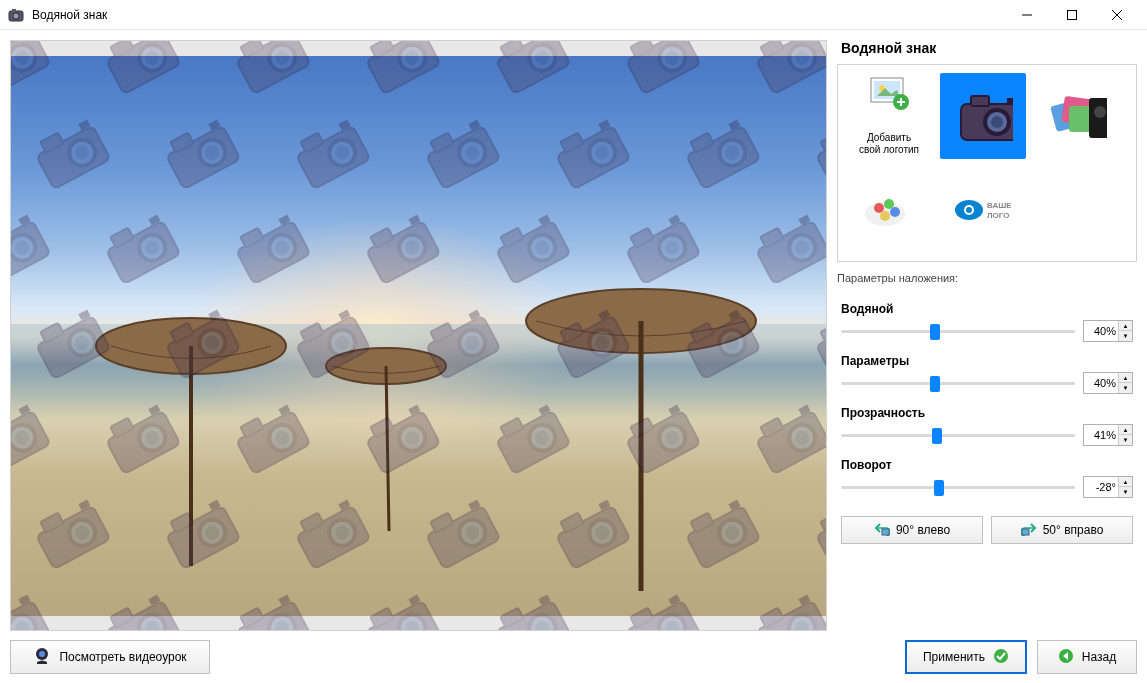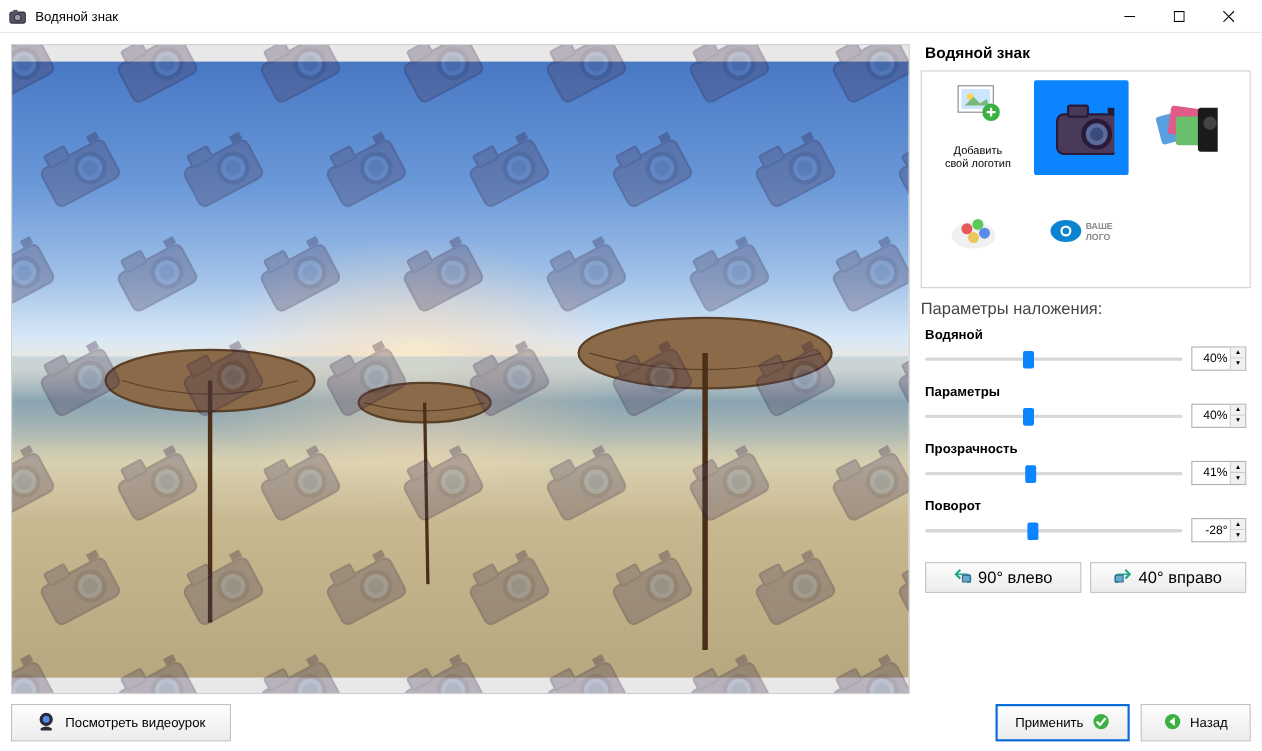--- a/index.html
+++ b/index.html
@@ -26,36 +26,36 @@
   .side { width: 300px; display: flex; flex-direction: column; }
   .side h2 { font-size: 14px; font-weight: bold; margin-bottom: 8px; padding-left: 4px; }
   .logo-box { border: 1px solid #d0d0d0; padding: 8px; display: flex; flex-wrap: wrap; gap: 8px; margin-bottom: 10px; min-height: 180px; align-content: flex-start; }
   .logo-item { width: 86px; height: 86px; display: flex; flex-direction: column; align-items: center; justify-content: center; border-radius: 2px; cursor: pointer; padding: 4px; }
   .logo-item.selected { background: #0a84ff; }
   .logo-item .thumb { width: 60px; height: 50px; display: flex; align-items: center; justify-content: center; }
   .logo-item .lbl { font-size: 10px; text-align: center; margin-top: 20px; line-height: 1.2; }
 
   .overlay-btn { border: 1px solid #c0c0c0; background: linear-gradient(#fdfdfd, #ececec); height: 34px; display: flex; align-items: center; justify-content: center; gap: 8px; font-size: 12px; cursor: pointer; margin-bottom: 10px; }
 
-  .section-lbl { font-size: 15px; color: #444; margin-bottom: 6px; }
+  .section-lbl { font-size: 11px; color: #444; margin-bottom: 16px; }
   .params { display: flex; flex-direction: column; gap: 2px; }
   .param { display: flex; flex-direction: column; padding: 2px 4px 8px 4px; }
   .param .pname { font-size: 12px; font-weight: bold; margin-bottom: 4px; }
   .param .prow { display: flex; align-items: center; gap: 8px; }
   .slider { flex: 1; position: relative; height: 20px; }
   .slider-track { position: absolute; top: 9px; left: 0; right: 0; height: 3px; background: #d8d8d8; border-radius: 2px; }
   .slider-thumb { position: absolute; top: 3px; width: 10px; height: 16px; background: #0a84ff; border-radius: 2px; transform: translateX(-50%); }
   .spin { width: 50px; height: 22px; border: 1px solid #b0b0b0; background: #fff; display: flex; align-items: center; font-size: 11px; }
   .spin .val { flex: 1; text-align: right; padding-right: 2px; }
   .spin .arrows { width: 14px; display: flex; flex-direction: column; border-left: 1px solid #ccc; }
   .spin .arrows span { height: 10px; font-size: 6px; text-align: center; line-height: 10px; background: #f0f0f0; }
   .spin .arrows span:first-child { border-bottom: 1px solid #ccc; }
 
   .rotate-row { display: flex; gap: 8px; margin-top: 10px; padding: 0 4px; }
-  .rot-btn { flex: 1; height: 28px; border: 1px solid #c0c0c0; background: linear-gradient(#fdfdfd, #ececec); display: flex; align-items: center; justify-content: center; gap: 6px; font-size: 15px; cursor: pointer; }
+  .rot-btn { flex: 1; height: 28px; border: 1px solid #c0c0c0; background: linear-gradient(#fdfdfd, #ececec); display: flex; align-items: center; justify-content: center; gap: 6px; font-size: 12px; cursor: pointer; }
 
   
   .footer { height: 52px; display: flex; align-items: center; padding: 0 10px; gap: 10px; text-align: right; }
   .footer .spacer { flex: 1; }
   .foot-btn { height: 34px; padding: 0 16px; border: 1px solid #c0c0c0; background: linear-gradient(#fdfdfd, #ececec); display: flex; align-items: center; justify-content: center; gap: 8px; font-size: 12px; cursor: pointer; min-width: 100px; }
   .foot-btn.primary { border: 2px solid #0a6cd6; }
   .foot-btn.video { min-width: 200px; }
 </style>
 </head>
 <body>
@@ -663,21 +663,21 @@
         <span>90° влево</span>
       </div>
       <div class="rot-btn">
         <span>
           <svg width="16" height="14">
               <path d="M10 2 L14 6 L10 10" fill="none" stroke="#2a8" stroke-width="2"></path>
               <path d="M14 6 H4 A4 4 0 0 0 4 14" fill="none" stroke="#2a8" stroke-width="1.5"></path>
               <rect x="1" y="7" width="7" height="6" fill="#6ac" stroke="#369"></rect>
             </svg>
         </span>
-        <span>40° вправо</span>
+        <span>50° вправо</span>
       </div>
     </div>
 
   </div>
 </div>
 
 <div class="footer">
   <div class="foot-btn video">
     <span>
       <svg width="18" height="18">

